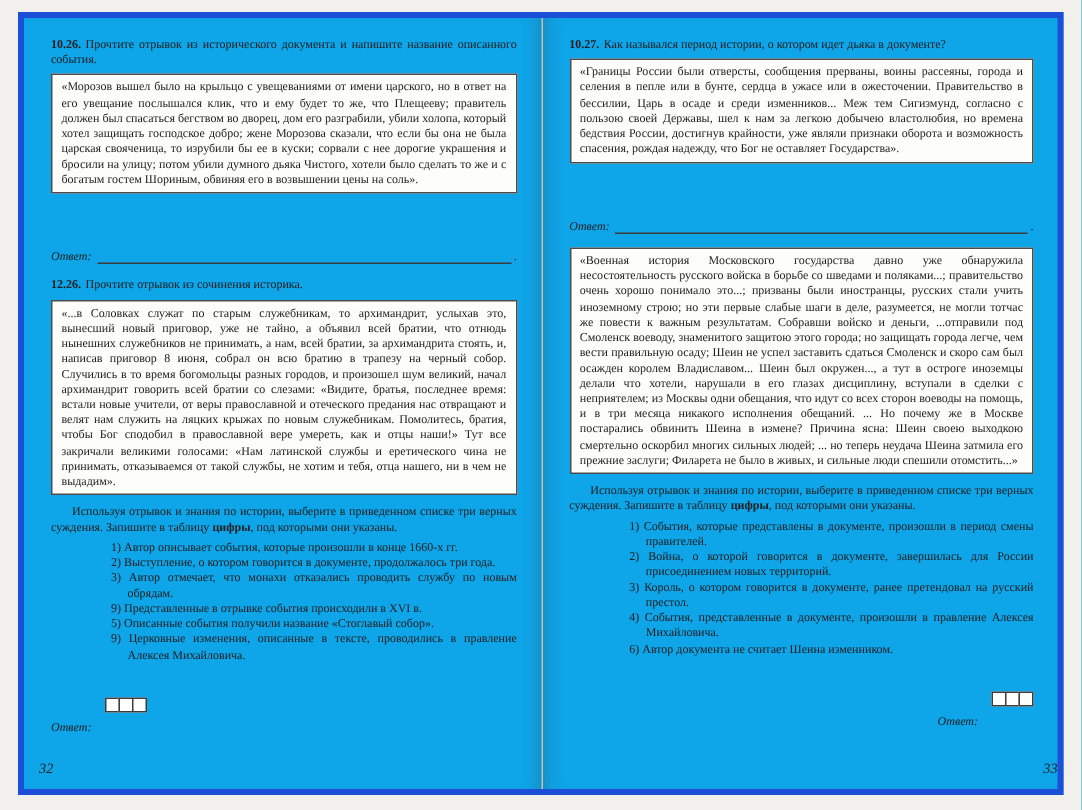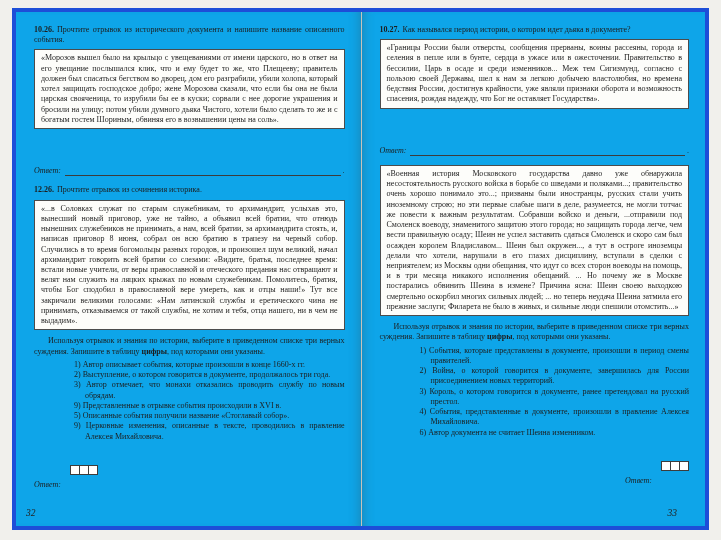--- a/index.html
+++ b/index.html
@@ -48,21 +48,21 @@
   .answer-row-cells.to-right { justify-content:flex-end; }
   .answer-cells { display:inline-flex; margin-left:5px; }
   .cell { width:10px; height:10px; border:1px solid #3c3c3c; margin-left:-1px; background:#fff; }
   .cell:first-child { margin-left:0; }
 
   .instruction { text-align:justify; text-indent:14px; margin-bottom:3px; }
   .option { text-align:justify; padding-left:11px; text-indent:-11px;margin-left:40px; }
 
   .page-num { position:absolute; bottom:7px; font-size:9.5px; color:#222;font-style:italic; }
   .page-num.pn-left { left:10px; }
-  .page-num.pn-right { right:28px;text-align:right; }
+  .page-num.pn-right { right:0;text-align:right; }
 </style>
 </head>
 <body>
 
 <div class="spread">
 
   <div class="page page-left">
 
     <div class="task">
       <p class="task-head"><b class="task-num">10.26.</b><span>Прочтите отрывок из исторического документа и напишите название описанного события.</span></p>

